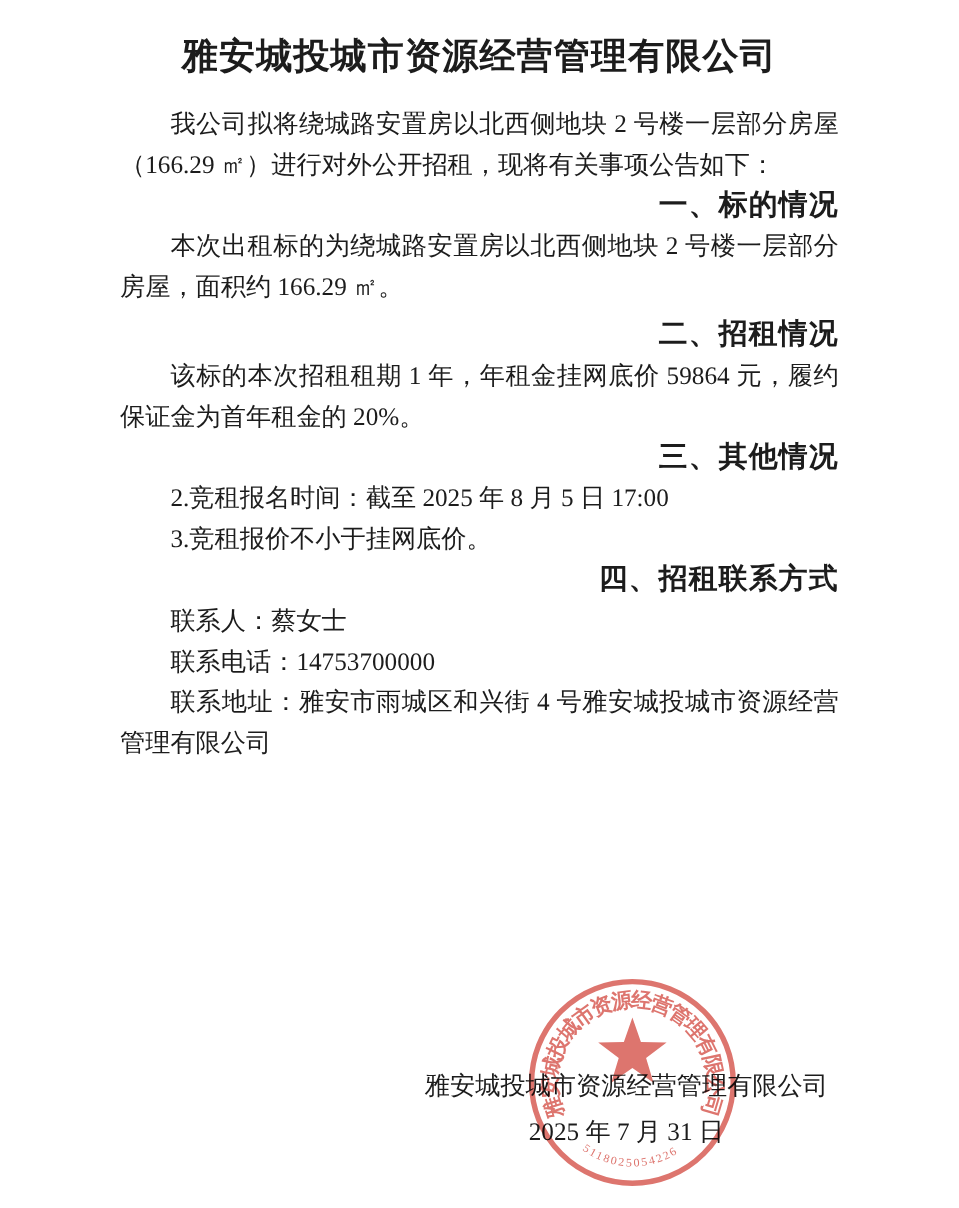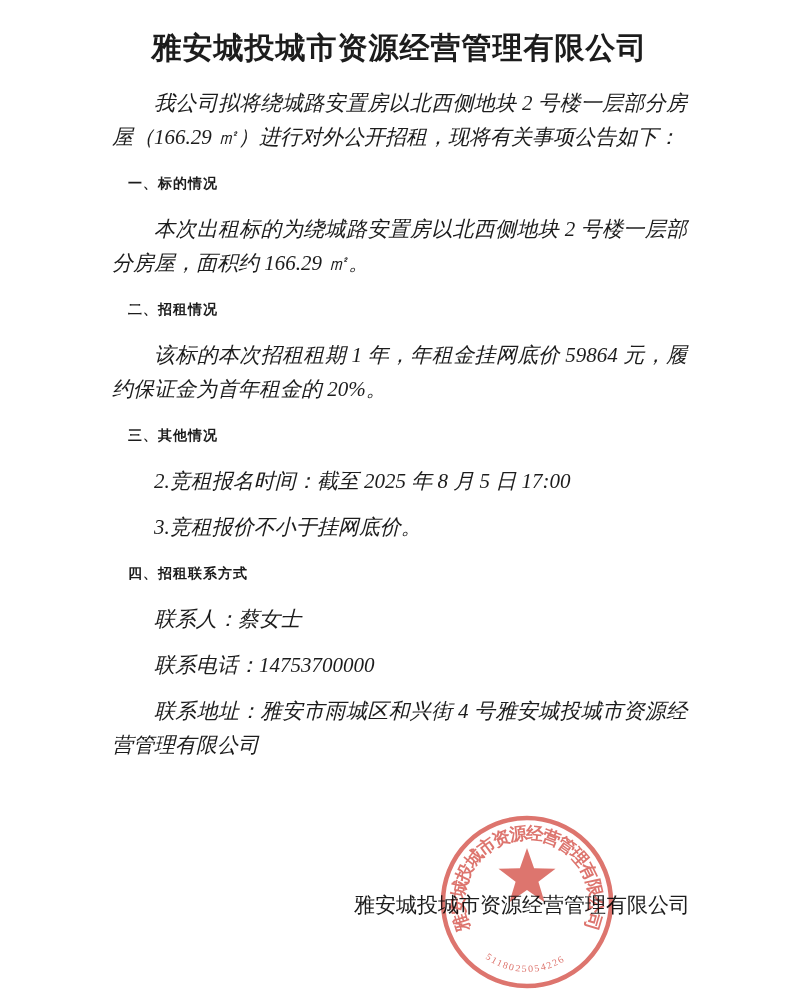--- a/index.html
+++ b/index.html
@@ -26,33 +26,33 @@
     line-height: 40px;
     letter-spacing: 1px;
     font-family: "Liberation Serif", serif;
   }
   .body-text {
     margin-top: 18px;
     font-size: 21px;
     line-height: 34px;
   }
   .para {
-    margin: 12px;
+    margin: 0;
     text-indent: 2em;
     text-align: justify;
     text-justify: inter-ideograph;
-    font-style: italic;
   }
   .sec-heading {
     margin: 0;
     text-indent: 2em;
-    font-size: 14px;
+    font-size: 24px;
     font-weight: 700;
     font-family: "Liberation Sans", sans-serif;
     letter-spacing: 1px;
+    text-align: right;
   }
   .sec-heading.gap {
     margin-top: 6px;
   }
   .signature {
     position: absolute;
     left: 352px;
     top: 886px;
     width: 340px;
     text-align: center;
@@ -104,20 +104,21 @@
     <h2 class="sec-heading">四、招租联系方式</h2>
     <p class="para">联系人：蔡女士</p>
     <p class="para">联系电话：14753700000</p>
     <p class="para">联系地址：雅安市雨城区和兴街 4 号雅安城投城市资源经营管理有限公司</p>
   </div>
 
 </div>
 
 <div class="signature">
   <p class="sig-line">雅安城投城市资源经营管理有限公司</p>
+  <p class="sig-line">2025 年 7 月 31 日</p>
 </div>
 
 <svg class="seal" viewBox="0 0 180 180" xmlns="http://www.w3.org/2000/svg">
   <defs>
     <path id="sealTopArc" d="M 33,117 A 63,63 0 1 1 147,117"></path>
     <path id="sealBotArc" d="M 48,146 A 70,70 0 0 0 132,146"></path>
   </defs>
   <circle cx="90" cy="90" r="84" fill="none" stroke-width="4.5" stroke="#d6564e"></circle>
   <g transform="translate(90,66)">
     <polygon points="0,-30 7.1,-9.7 28.5,-9.3 11.4,3.7 17.6,24.3 0,12 -17.6,24.3 -11.4,3.7 -28.5,-9.3 -7.1,-9.7" fill="#d6564e"></polygon>

